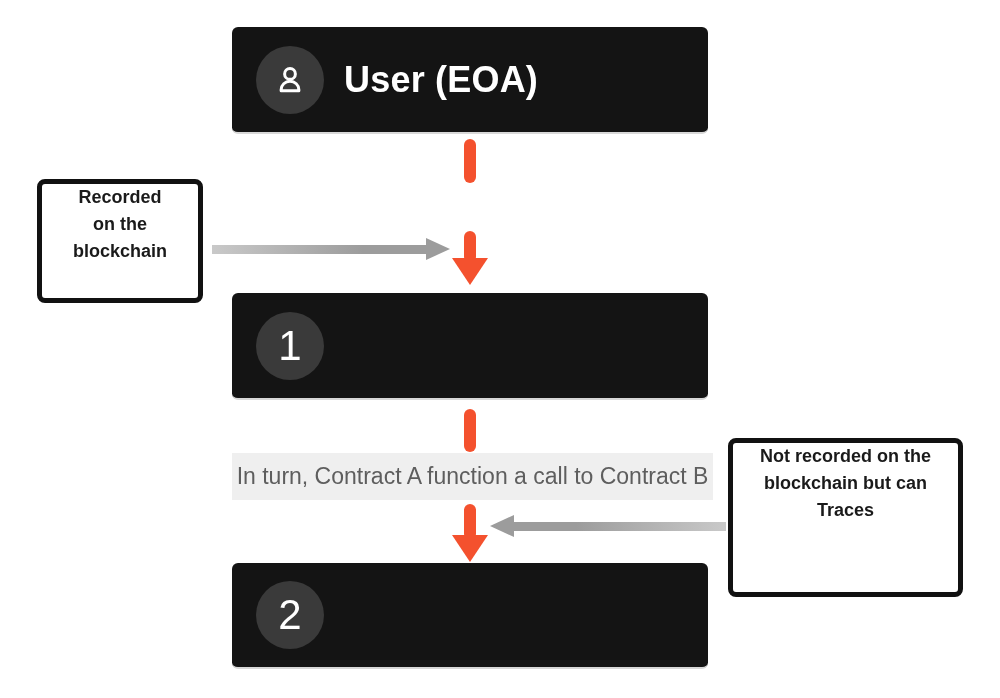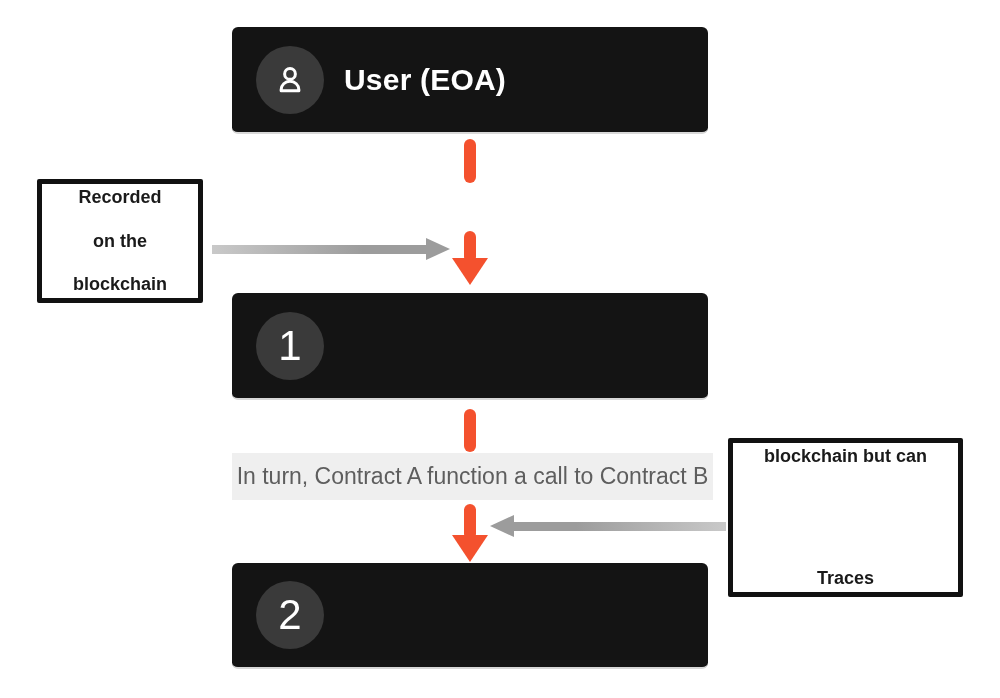--- a/index.html
+++ b/index.html
@@ -33,21 +33,21 @@
   .node-a{top:293px;}
   .node-b{top:563px;height:106px;}
   .badge{
     position:absolute;left:24px;top:50%;transform:translateY(-50%);
     width:68px;height:68px;border-radius:50%;background:var(--badge_bg);
     display:flex;align-items:center;justify-content:center;
     color:var(--text_white);font-size:42px;font-weight:400;line-height:1;
   }
   .node-label{
     position:absolute;left:112px;top:50%;transform:translateY(-50%);
-    color:var(--text_white);font-size:30px;font-weight:bold;letter-spacing:.2px;
+    color:var(--text_white);font-size:36px;font-weight:bold;letter-spacing:.2px;
     white-space:nowrap;
   }
   .user-icon-svg{width:38px;height:38px;display:block;}
   
   .o-shaft{
     position:absolute;left:464px;width:12px;border-radius:6px;
     background:var(--accent_orange);
   }
   .o-shaft.s1a{top:139px;height:44px;}
   .o-shaft.s1b{top:231px;height:32px;}
@@ -64,22 +64,22 @@
   .edge-label{
     position:absolute;background:var(--edge_label_bg);color:var(--edge_label_text);
     display:flex;align-items:center;justify-content:center;
     font-size:23px;font-weight:400;z-index:3;white-space:nowrap;
   }
   .edge-label.l1{left:287px;top:186px;width:366px;height:43px;}
   .edge-label.l2{left:232px;top:453px;width:481px;height:47px;}
   
   .note{
     position:absolute;background:#ffffff;border:5px solid var(--note_border);
-    border-radius:2px;display:flex;flex-direction:column;
-    align-items:center;justify-content:space-between;
+    border-radius:8px;display:flex;flex-direction:column;
+    align-items:center;justify-content:flex-start;
     color:var(--note_text);font-size:18px;font-weight:bold;line-height:27px;
     text-align:center;z-index:2;
   }
   .note-left{left:37px;top:179px;width:166px;height:124px;}
   .note-right{left:728px;top:438px;width:235px;height:159px;}
   
   .g-shaft{position:absolute;height:9px;z-index:1;}
   .g-shaft.g1{left:212px;top:245px;width:216px;
     background:linear-gradient(to right,var(--arrow_gray_light),var(--arrow_gray) 70%);}
   .g-shaft.g2{left:512px;top:522px;width:214px;
@@ -125,20 +125,21 @@
     <div class="badge">1</div>
   </div>
 
   <div class="o-shaft s2a"></div>
   <div class="o-shaft s2b"></div>
   <div class="o-head h2"></div>
 
   <div class="edge-label l2">In turn, Contract A function a call to Contract B</div>
 
   <div class="note note-right">
+    <div class="note-line">Not recorded on the</div>
     <div class="note-line">blockchain but can</div>
     <div class="note-line">Traces</div>
   </div>
 
   <div class="g-shaft g2"></div>
   <div class="g-head g2"></div>
 
   <div class="node node-b">
     <div class="badge">2</div>
   </div>

